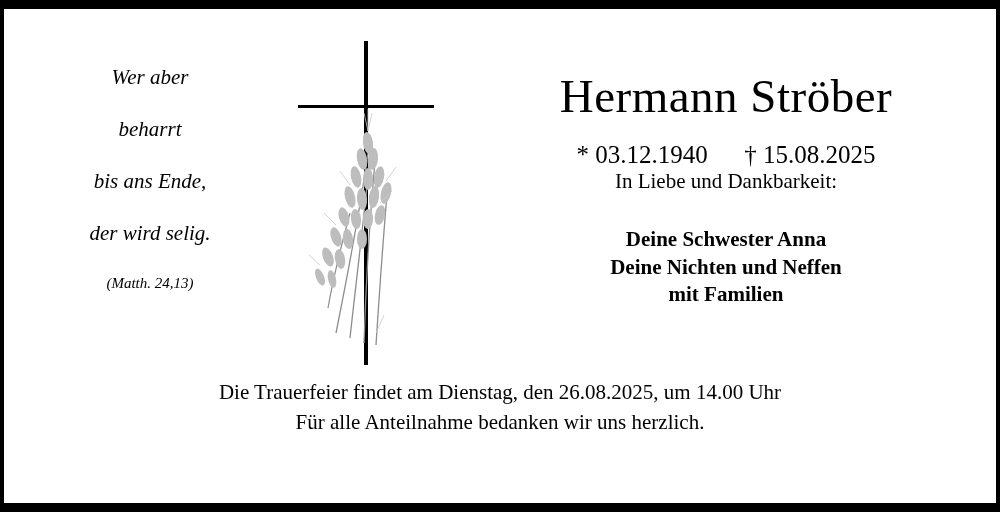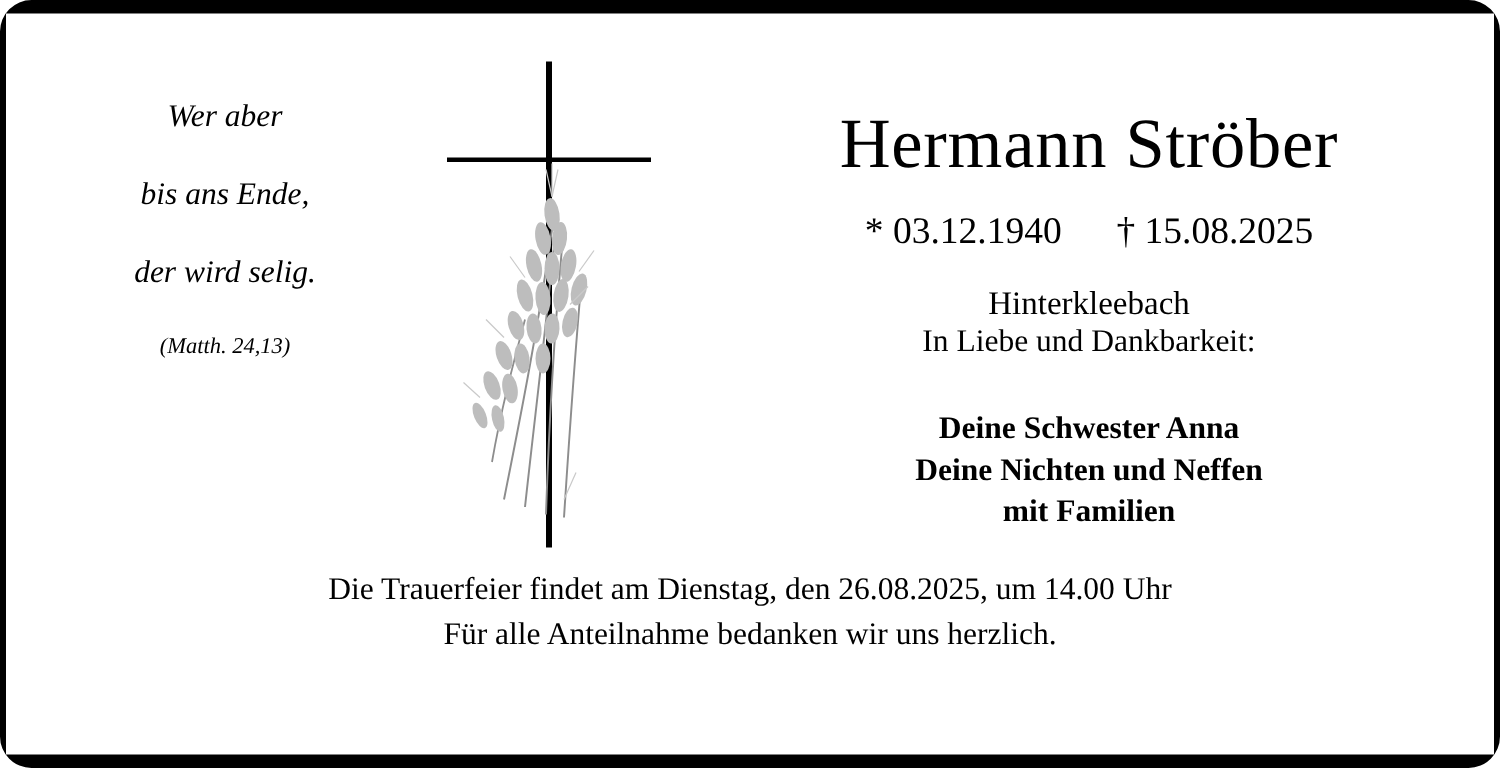--- a/index.html
+++ b/index.html
@@ -11,26 +11,25 @@
     width: 1000px;
     height: 512px;
     overflow: hidden;
     font-family: "Liberation Serif", serif;
   }
   .obituary {
     position: relative;
     width: 1000px;
     height: 512px;
     box-sizing: border-box;
-    background: #000000;
+    background: #eab308;
     border-top: 9px solid #000000;
     border-bottom: 9px solid #000000;
     border-left: 4px solid #000000;
     border-right: 4px solid #000000;
-    border-radius: 21px;
   }
   .inner {
     position: absolute;
     left: 0;
     top: 0;
     right: 0;
     bottom: 0;
     background: #ffffff;
   }
 
@@ -135,20 +134,21 @@
 </head>
 <body>
 
 <div class="obituary">
   <div class="inner">
 
     <div class="top">
 
       <div class="verse">
         <div class="line">Wer aber</div>
+        <div class="line">beharrt</div>
         <div class="line">bis ans Ende,</div>
         <div class="line">der wird selig.</div>
         <div class="ref">(Matth. 24,13)</div>
       </div>
 
       <div class="emblem">
         <svg width="170" height="340" viewBox="0 0 170 340" xmlns="http://www.w3.org/2000/svg">
           <g>
             <rect x="88" y="8" width="4" height="324" fill="#000000"></rect>
             <rect x="22" y="72" width="136" height="3" fill="#000000"></rect>
@@ -202,21 +202,20 @@
 
       <div class="right">
         <div class="name">Hermann Ströber</div>
         <div class="dates">
           <span>*</span>
           <span>03.12.1940</span>
           <span class="gap"></span>
           <span>†</span>
           <span>15.08.2025</span>
         </div>
-        <div class="place">Hinterkleebach</div>
         <div class="dedication">In Liebe und Dankbarkeit:</div>
         <div class="family">
           <div>Deine Schwester Anna</div>
           <div>Deine Nichten und Neffen</div>
           <div>mit Familien</div>
         </div>
       </div>
     </div>
 
     <div class="footer">

